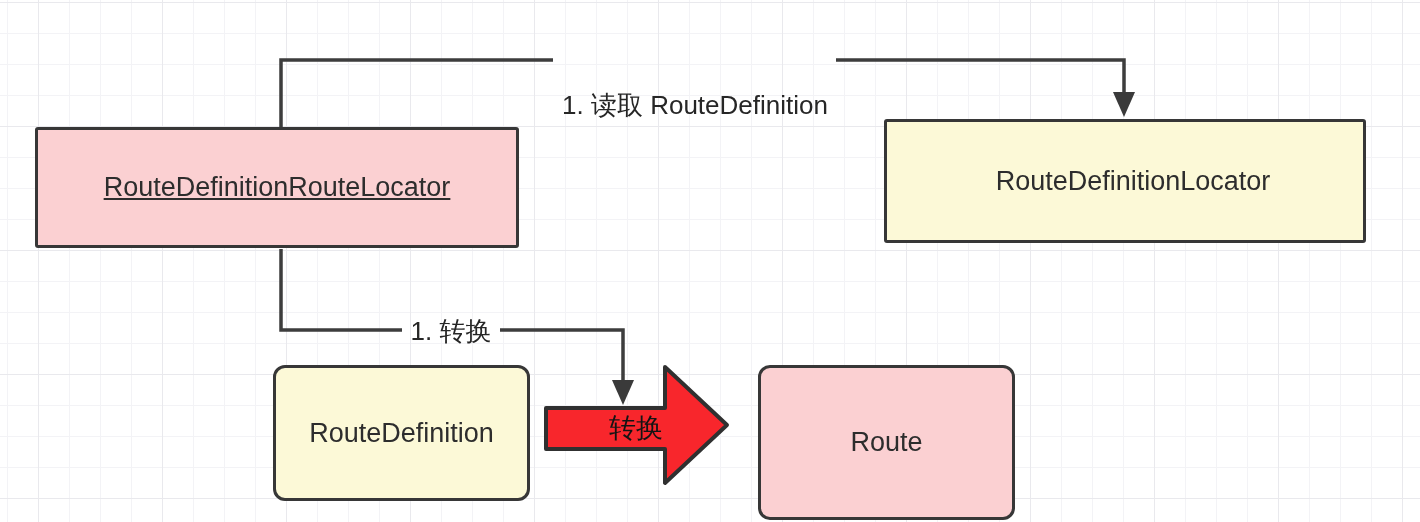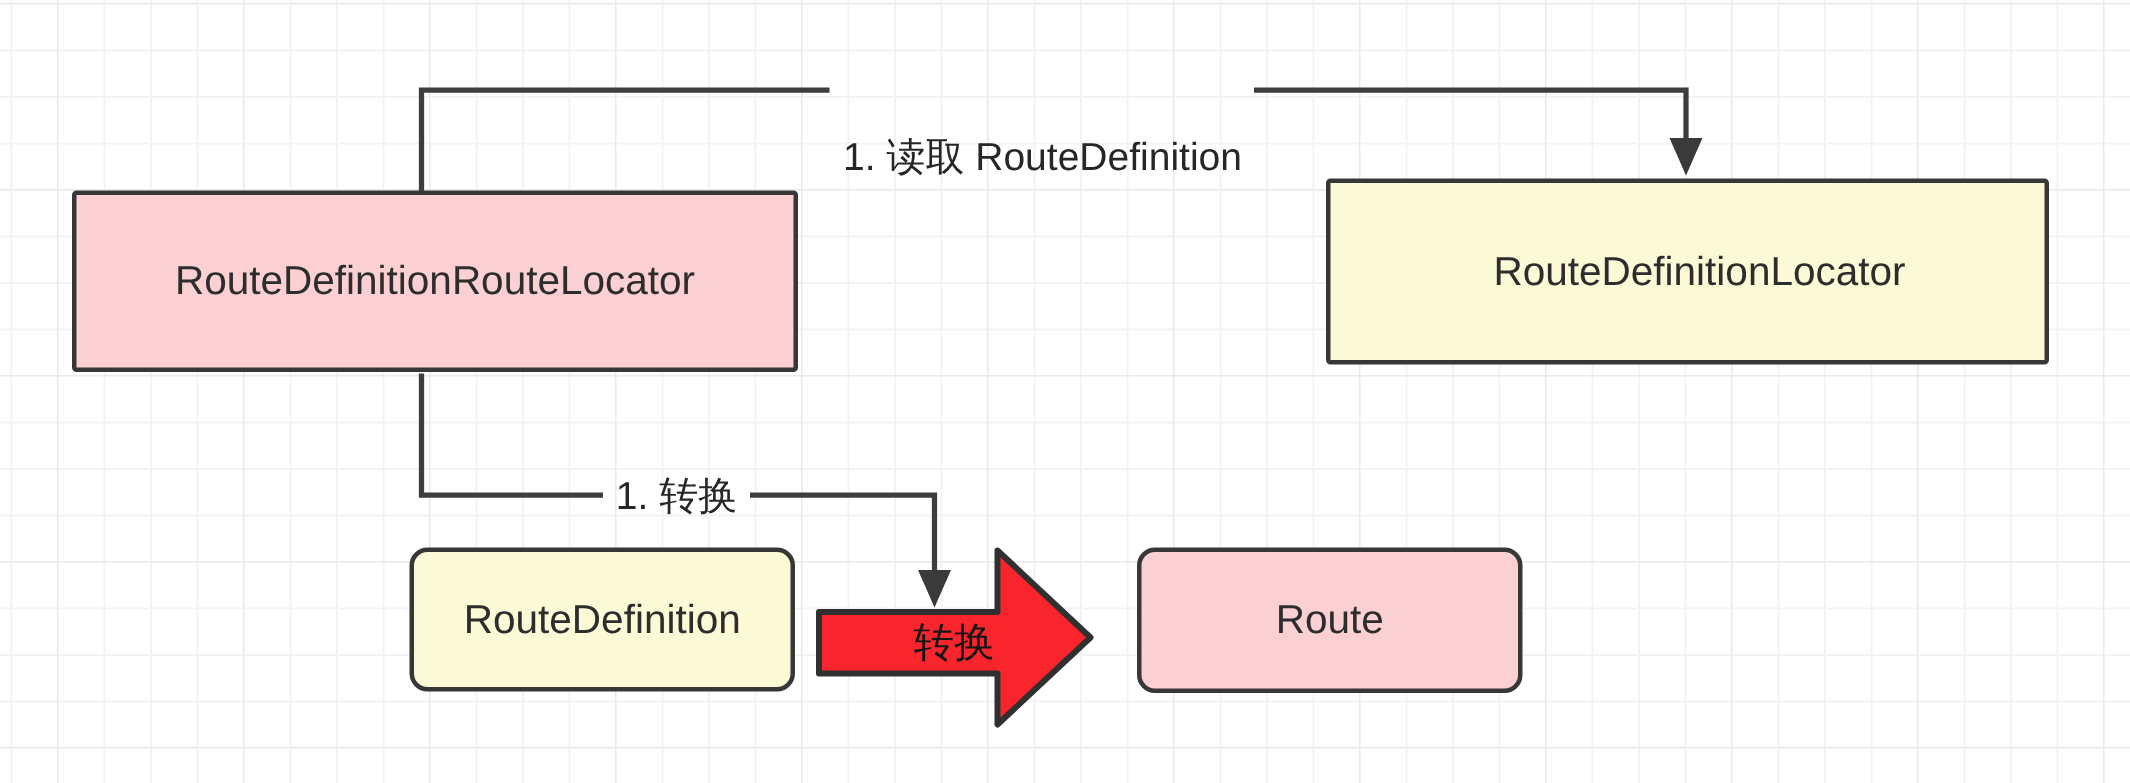--- a/index.html
+++ b/index.html
@@ -89,33 +89,33 @@
     <path class="wire" d="M836,60 L1124,60 L1124,94"></path>
     <polygon class="head" points="1113,92 1135,92 1124,117"></polygon>
 
     <path class="wire" d="M281,249 L281,330 L402,330"></path>
     <path class="wire" d="M500,330 L623,330 L623,382"></path>
     <polygon class="head" points="612,380 634,380 623,405"></polygon>
 
     <polygon class="big-arrow" points="546,408 665,408 665,367 727,425 665,483 665,449 546,449" fill="#f8262c"></polygon>
   </svg>
 
-  <div class="node sharp" style="left: 48px; top: 127px; width: 484px; height: 121px; background: rgb(251, 208, 210);">
+  <div class="node sharp" style="left: 35px; top: 127px; width: 484px; height: 121px; background: rgb(251, 208, 210); text-decoration: underline;">
     <span>RouteDefinitionRouteLocator</span>
   </div>
 
   <div class="node sharp" style="left: 884px; top: 119px; width: 482px; height: 124px; background: rgb(252, 249, 215); padding-left: 16px;">
     <span>RouteDefinitionLocator</span>
   </div>
 
-  <div class="node rounded" style="left: 273px; top: 365px; width: 257px; height: 96px; background: rgb(252, 249, 215);">
+  <div class="node rounded" style="left: 273px; top: 365px; width: 257px; height: 136px; background: rgb(252, 249, 215);">
     <span>RouteDefinition</span>
   </div>
 
-  <div class="node rounded" style="left: 758px; top: 365px; width: 257px; height: 97px; background: rgb(251, 208, 210);">
+  <div class="node rounded" style="left: 758px; top: 365px; width: 257px; height: 155px; background: rgb(251, 208, 210);">
     <span>Route</span>
   </div>
 
   <span class="edge-label" style="left:695px; top:61px;margin-top:44px;">1. 读取 RouteDefinition</span>
 
   <span class="edge-label" style="left:451px; top:331px;">1. 转换</span>
 
   <span class="arrow-label" style="left:636px; top:428px;">转换</span>
 
 </div>

